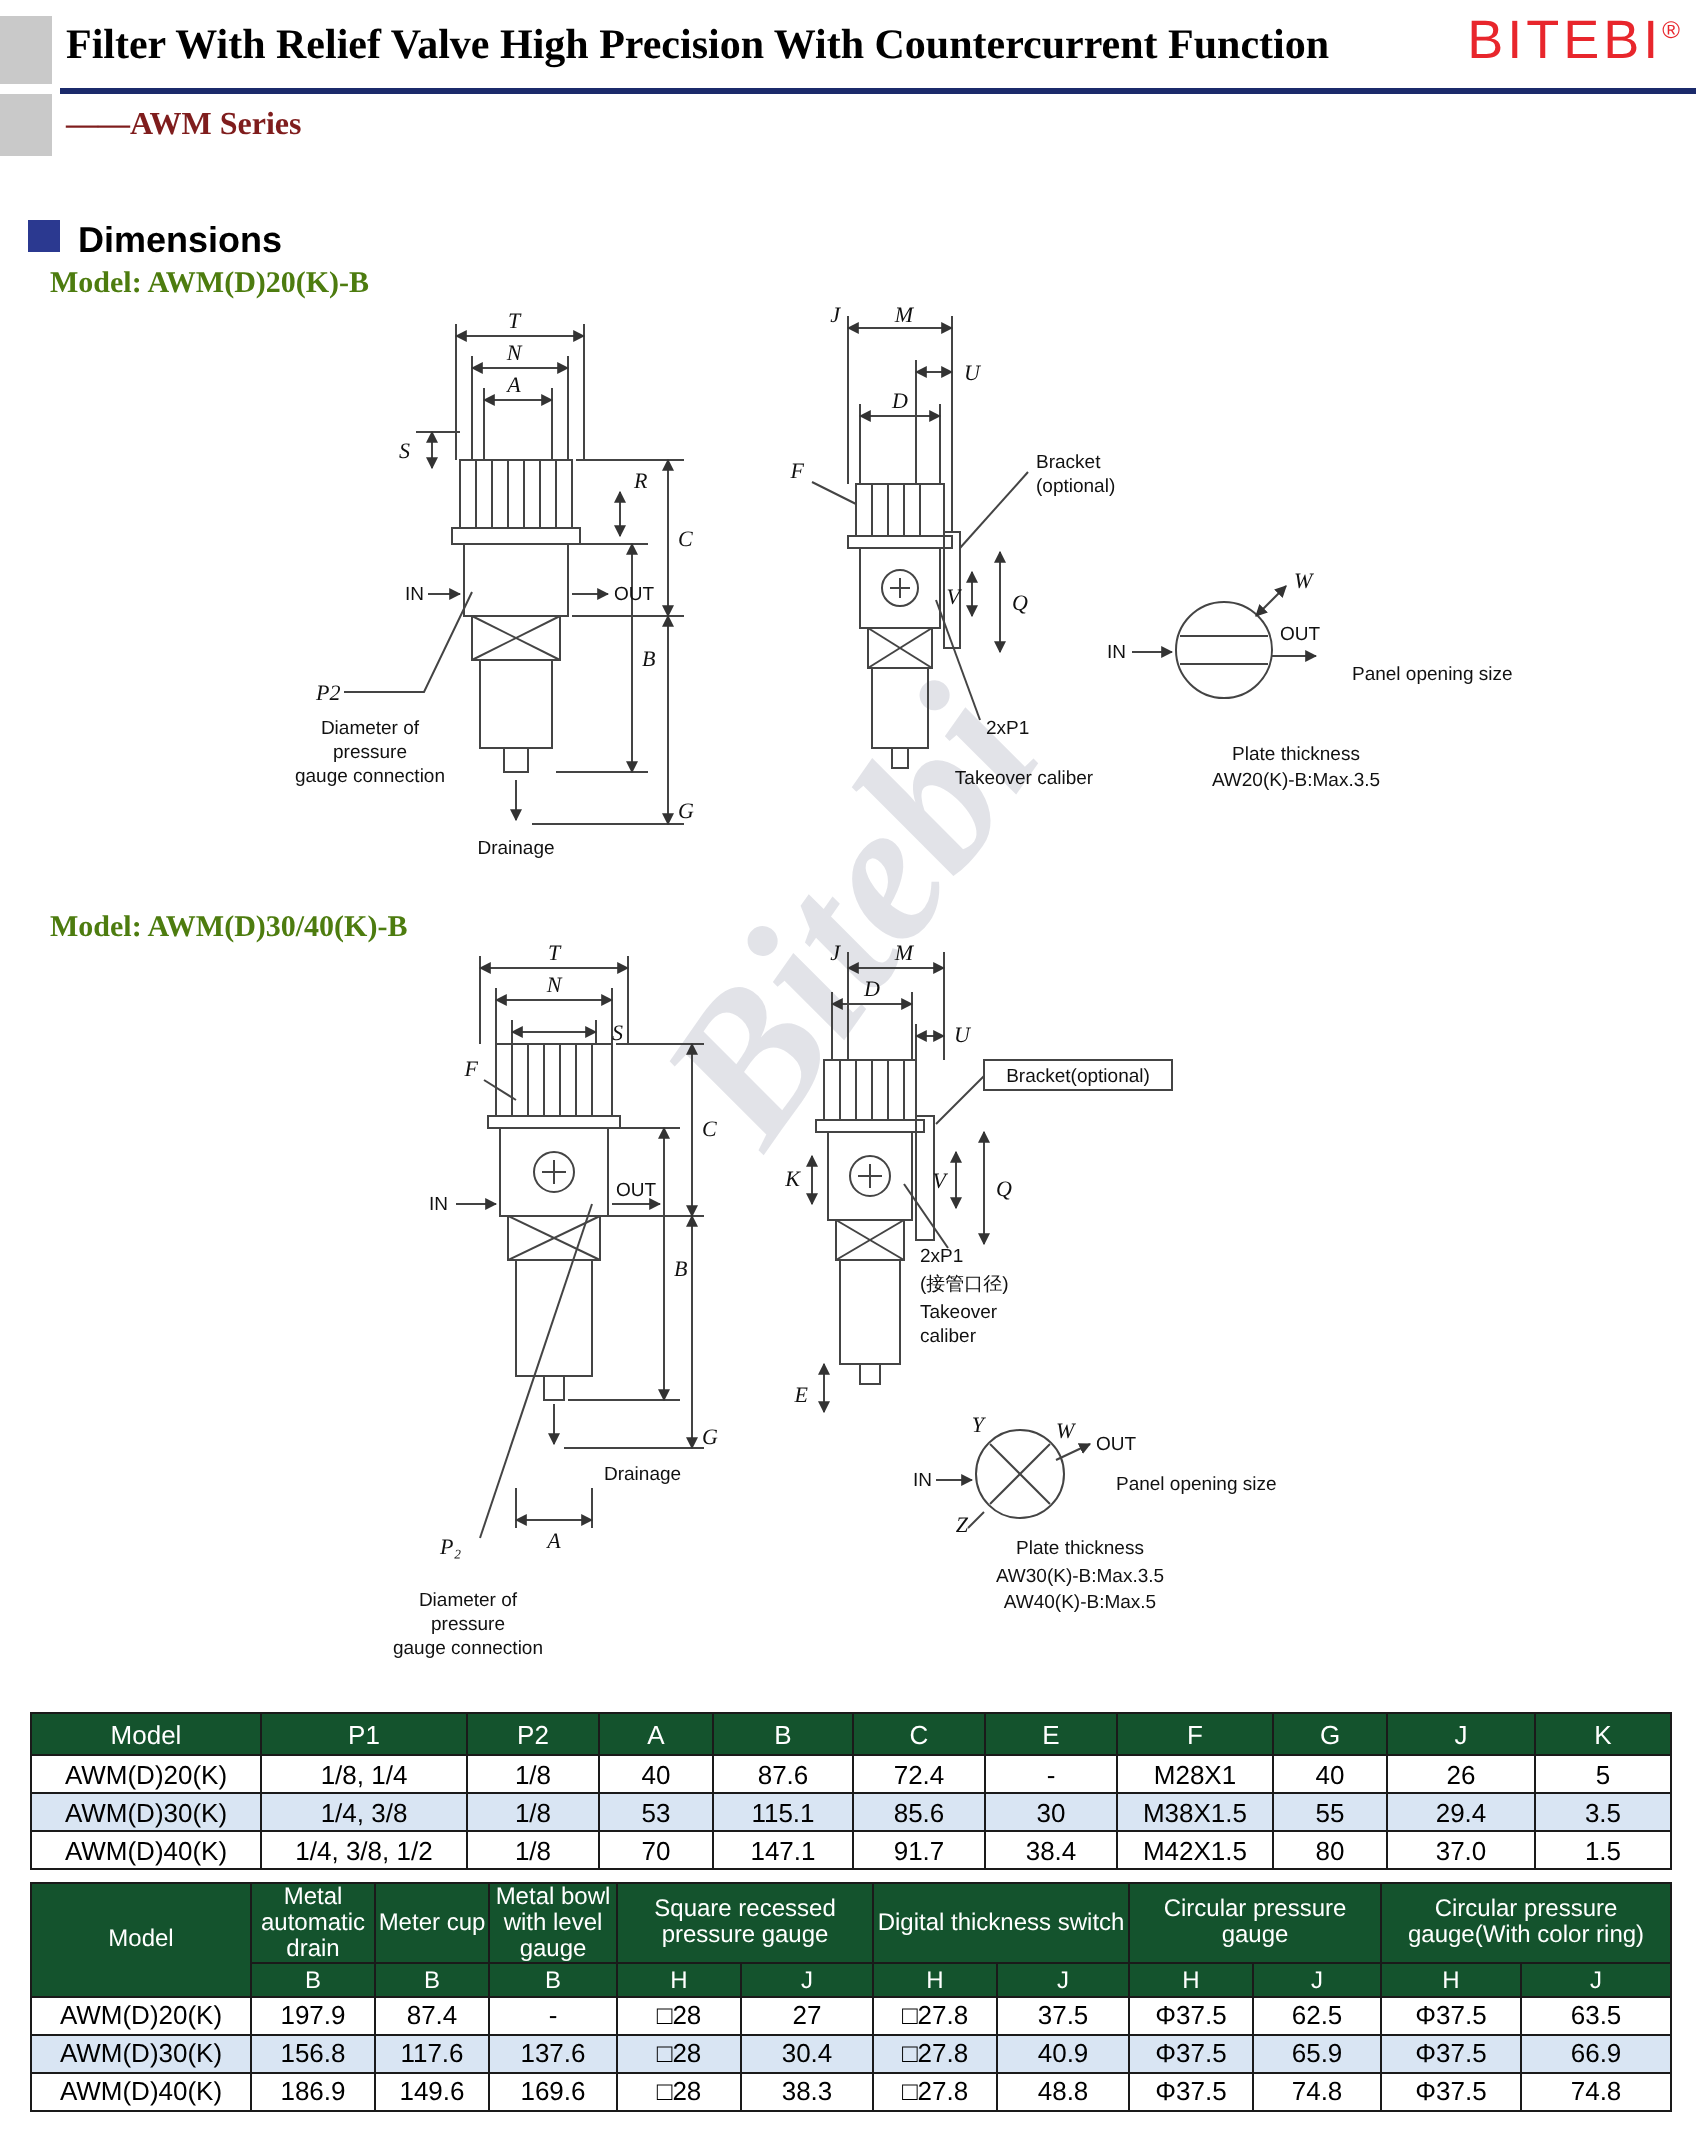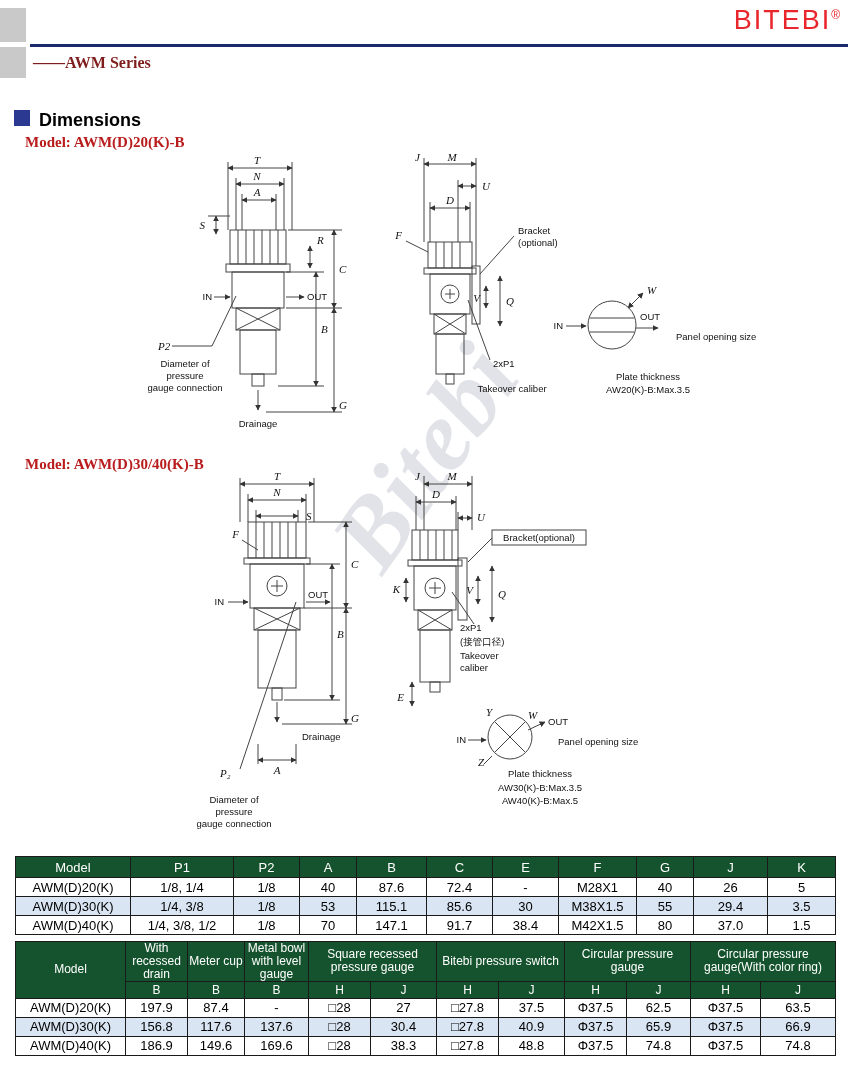--- a/index.html
+++ b/index.html
@@ -9,21 +9,21 @@
   .gray-block{position:absolute;left:0;width:26px;background:#c9c9c9}
   .b1{top:8px;height:34px}
   .b2{top:47px;height:31px}
   .title{position:absolute;left:33px;top:10px;font-family:"Liberation Serif",serif;font-weight:bold;font-size:21px;color:#000;white-space:nowrap}
   .logo{position:absolute;right:10px;top:5px;color:#e8262c;font-weight:normal;font-size:27px;letter-spacing:2px;font-family:"Liberation Sans",sans-serif}
   .logo sup{font-size:12px;letter-spacing:0}
   .rule{position:absolute;left:30px;right:2px;top:44px;height:3px;background:#1b2a6b}
   .series{position:absolute;left:33px;top:54px;font-family:"Liberation Serif",serif;font-weight:bold;font-size:16px;color:#7f1d1d}
   .dim-head{position:absolute;left:14px;top:110px;font-weight:bold;font-size:18px;color:#000;display:flex;align-items:flex-start;gap:9px}
   .sq{width:16px;height:16px;background:#2b3990;display:inline-block}
-  .model{position:absolute;left:25px;font-family:"Liberation Serif",serif;font-weight:bold;font-size:15px;color:#b91c1c}
+  .model{position:absolute;left:25px;font-family:"Liberation Serif",serif;font-weight:bold;font-size:15px;color:#4d7c0f}
   .m1{top:134px}
   .m2{top:456px}
   .diag{position:absolute;left:0}
   .diag line,.diag rect,.diag circle,.diag polyline{stroke:#444;stroke-width:1;fill:none}
   .diag text{fill:#111;stroke:none;font-family:"Liberation Sans",sans-serif;font-size:9.5px}
   .diag .dl{font-family:"Liberation Serif",serif;font-style:italic;font-size:11px}
   .watermark{position:absolute;left:215px;top:400px;width:420px;text-align:center;transform:rotate(-55deg);font-family:"Liberation Serif",serif;font-style:italic;font-weight:bold;font-size:100px;color:rgba(150,155,172,0.28);pointer-events:none}
   table{position:absolute;left:15px;border-collapse:collapse;table-layout:fixed}
   .t1{top:856px;width:820px}
   .t2{top:941px;width:820px}
@@ -39,20 +39,21 @@
   tbody tr:nth-child(even){background:#d9e5f3}
   tbody tr:nth-child(odd){background:#fff}
 </style>
 </head>
 <body>
 
 <div class="page">
 
   <div class="gray-block b1"></div>
   <div class="gray-block b2"></div>
+  <div class="title">Filter With Relief Valve High Precision With Countercurrent Function</div>
   <div class="logo"><span>BITEBI</span><sup>®</sup></div>
   <div class="rule"></div>
   <div class="series">——AWM Series</div>
 
   <div class="dim-head">
     <span class="sq"></span>
     <span>Dimensions</span>
   </div>
 
   <div class="watermark">Bitebi</div>
@@ -398,25 +399,25 @@
         <col style="width:62px">
         <col style="width:66px">
       <col style="width:62px">
         <col style="width:64px">
         <col style="width:70px">
         <col style="width:75px">
     </colgroup>
     <thead>
       <tr>
         <th rowspan="2" class="big">Model</th>
-        <th class="small">With recessed drain</th>
+        <th class="small">Metal automatic drain</th>
         <th class="big">Meter cup</th>
         <th class="small">Metal bowl with level gauge</th>
         <th colspan="2">Square recessed pressure gauge</th>
-        <th colspan="2">Bitebi pressure switch</th>
+        <th colspan="2">Digital thickness switch</th>
         <th colspan="2">Circular pressure gauge</th>
         <th colspan="2" class="mid">Circular pressure gauge(With color ring)</th>
       </tr>
       <tr>
         <th>B</th>
         <th>B</th>
         <th>B</th>
         <th>H</th>
         <th>J</th>
         <th>H</th>

